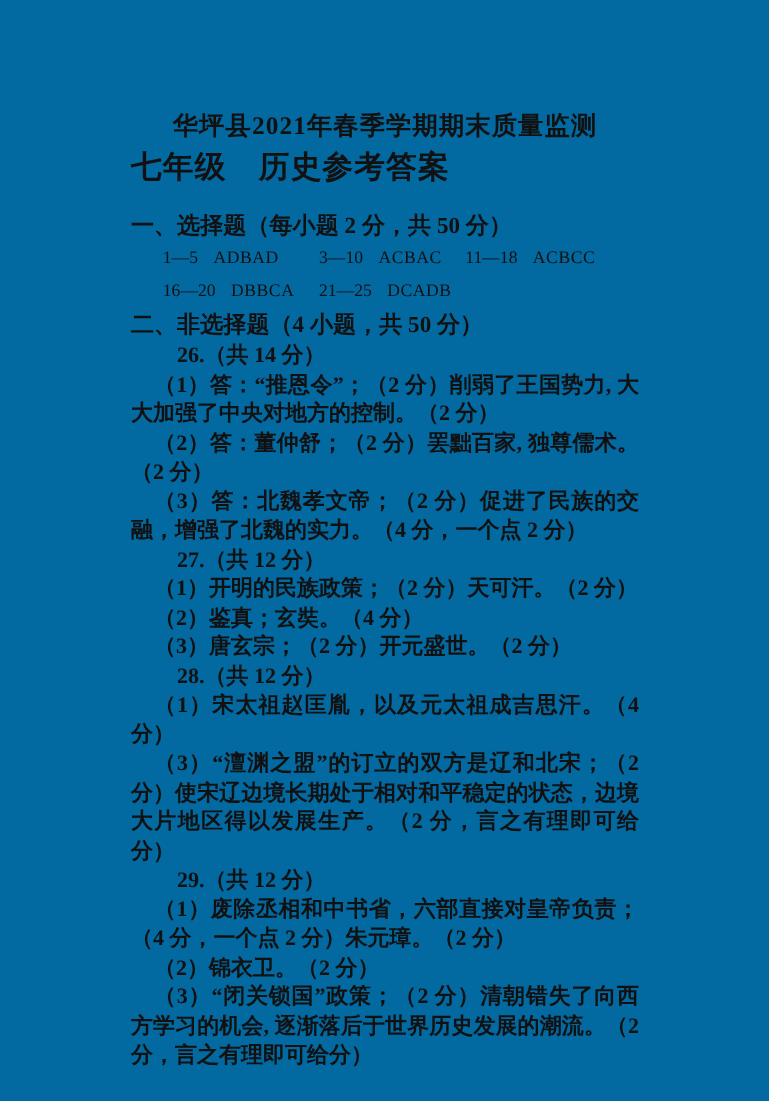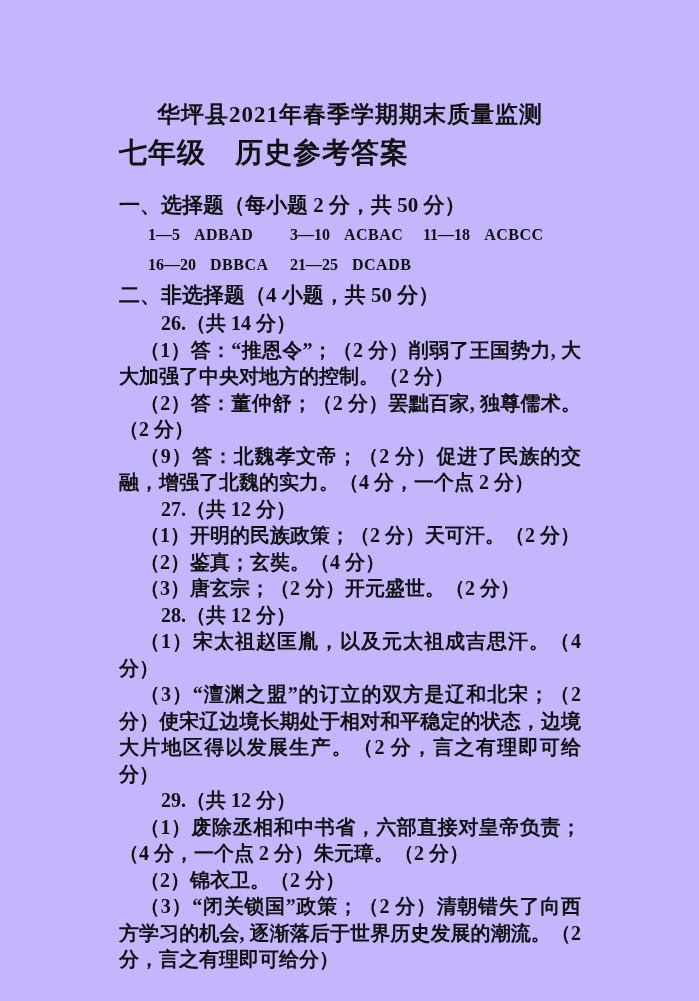--- a/index.html
+++ b/index.html
@@ -8,21 +8,21 @@
     width: 699px;
     height: 1001px;
     font-family: "Liberation Serif", serif;
     color: #111111;
     overflow: hidden;
   }
   .page {
     position: relative;
     width: 699px;
     height: 1001px;
-    background: #c4b5fd;
+    background: #0369a1;
   }
   .content {
     position: absolute;
     left: 119px;
     top: 0;
     width: 462px;
   }
   .doc-title {
     margin-top: 96px;
     font-size: 23px;
@@ -46,21 +46,21 @@
     font-weight: 700;
     line-height: 30px;
     white-space: nowrap;
   }
   .sec-heading.second { margin-top: 0; }
   .mc-row {
     display: grid;
     grid-template-columns: 142px 133px auto;
     padding-left: 29px;
     font-size: 16px;
-    font-weight: 700;
+    font-weight: 400;
     line-height: 30px;
   }
   .mc-cell { white-space: nowrap; }
   .mc-range { display: inline-block; margin-right: 14px; }
   .mc-letters { display: inline-block; letter-spacing: 0.5px; }
   .body-text {
     font-size: 20px;
     font-weight: 700;
     line-height: 26.5px;
   }
@@ -105,21 +105,21 @@
       </div>
       <div class="mc-cell"></div>
     </div>
 
     <div class="sec-heading second">二、非选择题（4 小题，共 50 分）</div>
 
     <div class="body-text">
       <p class="q-header">26.（共 14 分）</p>
       <p class="answer">（1）答：“推恩令”；（2 分）削弱了王国势力, 大大加强了中央对地方的控制。（2 分）</p>
       <p class="answer">（2）答：董仲舒；（2 分）罢黜百家, 独尊儒术。（2 分）</p>
-      <p class="answer">（9）答：北魏孝文帝；（2 分）促进了民族的交融，增强了北魏的实力。（4 分，一个点 2 分）</p>
+      <p class="answer">（3）答：北魏孝文帝；（2 分）促进了民族的交融，增强了北魏的实力。（4 分，一个点 2 分）</p>
 
       <p class="q-header">27.（共 12 分）</p>
       <p class="answer">（1）开明的民族政策；（2 分）天可汗。（2 分）</p>
       <p class="answer">（2）鉴真；玄奘。（4 分）</p>
       <p class="answer">（3）唐玄宗；（2 分）开元盛世。（2 分）</p>
 
       <p class="q-header">28.（共 12 分）</p>
       <p class="answer">（1）宋太祖赵匡胤，以及元太祖成吉思汗。（4 分）</p>
       <p class="answer">（3）“澶渊之盟”的订立的双方是辽和北宋；（2 分）使宋辽边境长期处于相对和平稳定的状态，边境大片地区得以发展生产。（2 分，言之有理即可给分）</p>
 

